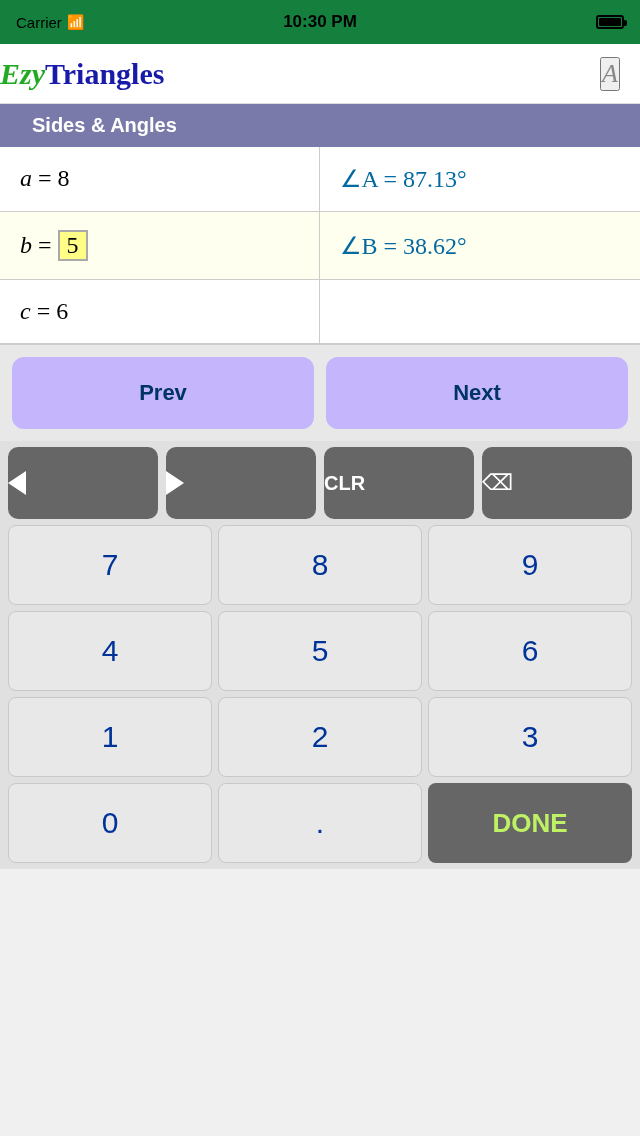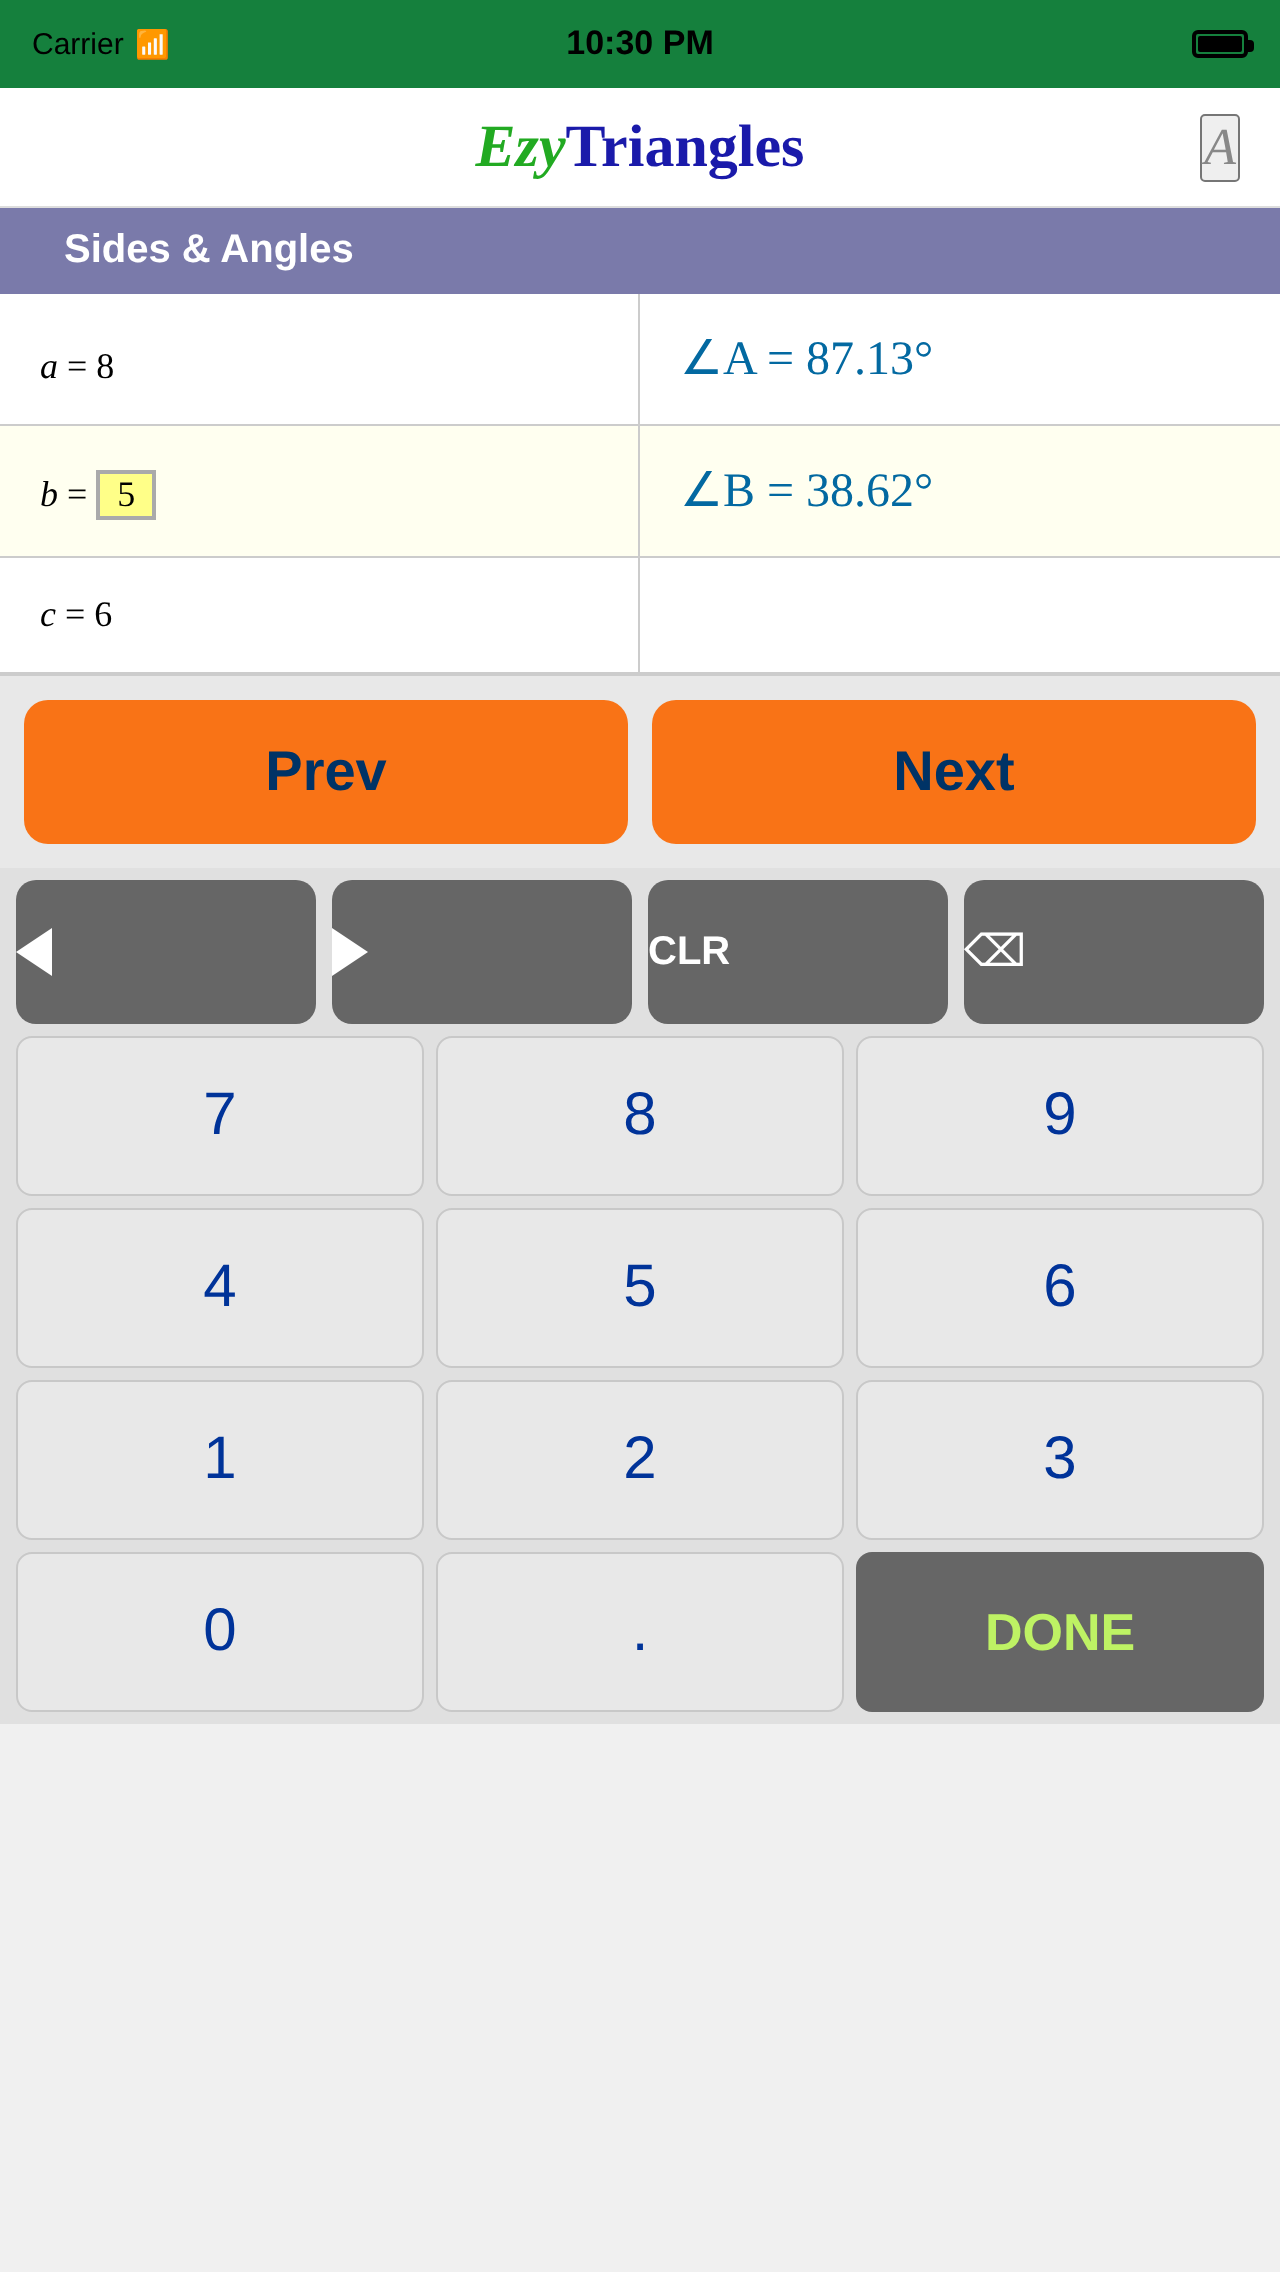--- a/index.html
+++ b/index.html
@@ -54,21 +54,21 @@
       border-radius: 1px;
     }
 
     
     #header {
       width: 640px;
       height: 60px;
       background: #fff;
       display: flex;
       align-items: center;
-      justify-content: center;
+      justify-content: flex-start;
       border-bottom: 1px solid #ddd;
       position: relative;
     }
     .app-title {
       font-size: 30px;
       font-weight: bold;
     }
     .title-ezy { color: #22aa22; font-style: italic; }
     .title-tri { color: #1a1aaa; }
     .header-a-btn {
@@ -93,24 +93,24 @@
       padding: 10px 32px;
       font-family: -apple-system, Helvetica, Arial, sans-serif;
     }
     .table-row {
       display: flex;
       border-bottom: 1px solid #ccc;
     }
     .table-cell-left {
       width: 320px;
       padding: 18px 20px;
-      font-size: 18px;
+      font-size: 24px;
       border-right: 1px solid #ccc;
       display: flex;
-      align-items: flex-end;
+      align-items: flex-start;
     }
     .table-cell-right {
       width: 320px;
       padding: 18px 20px;
       font-size: 24px;
       color: #0369a1;
       display: flex;
       align-items: center;
     }
     .row-b-highlight {
@@ -132,23 +132,23 @@
       display: flex;
       gap: 12px;
       padding: 12px 12px;
       background: #e8e8e8;
       border-top: 1px solid #ccc;
     }
     .nav-btn {
       flex: 1;
       height: 72px;
       border-radius: 12px;
-      background: #f97316;
+      background: #c4b5fd;
       border: none;
-      font-size: 28px;
+      font-size: 22px;
       font-weight: bold;
       color: #003366;
       font-family: -apple-system, Helvetica, Arial, sans-serif;
       cursor: pointer;
     }
 
     
     #calc-section {
       background: #e0e0e0;
       padding: 6px 8px;

